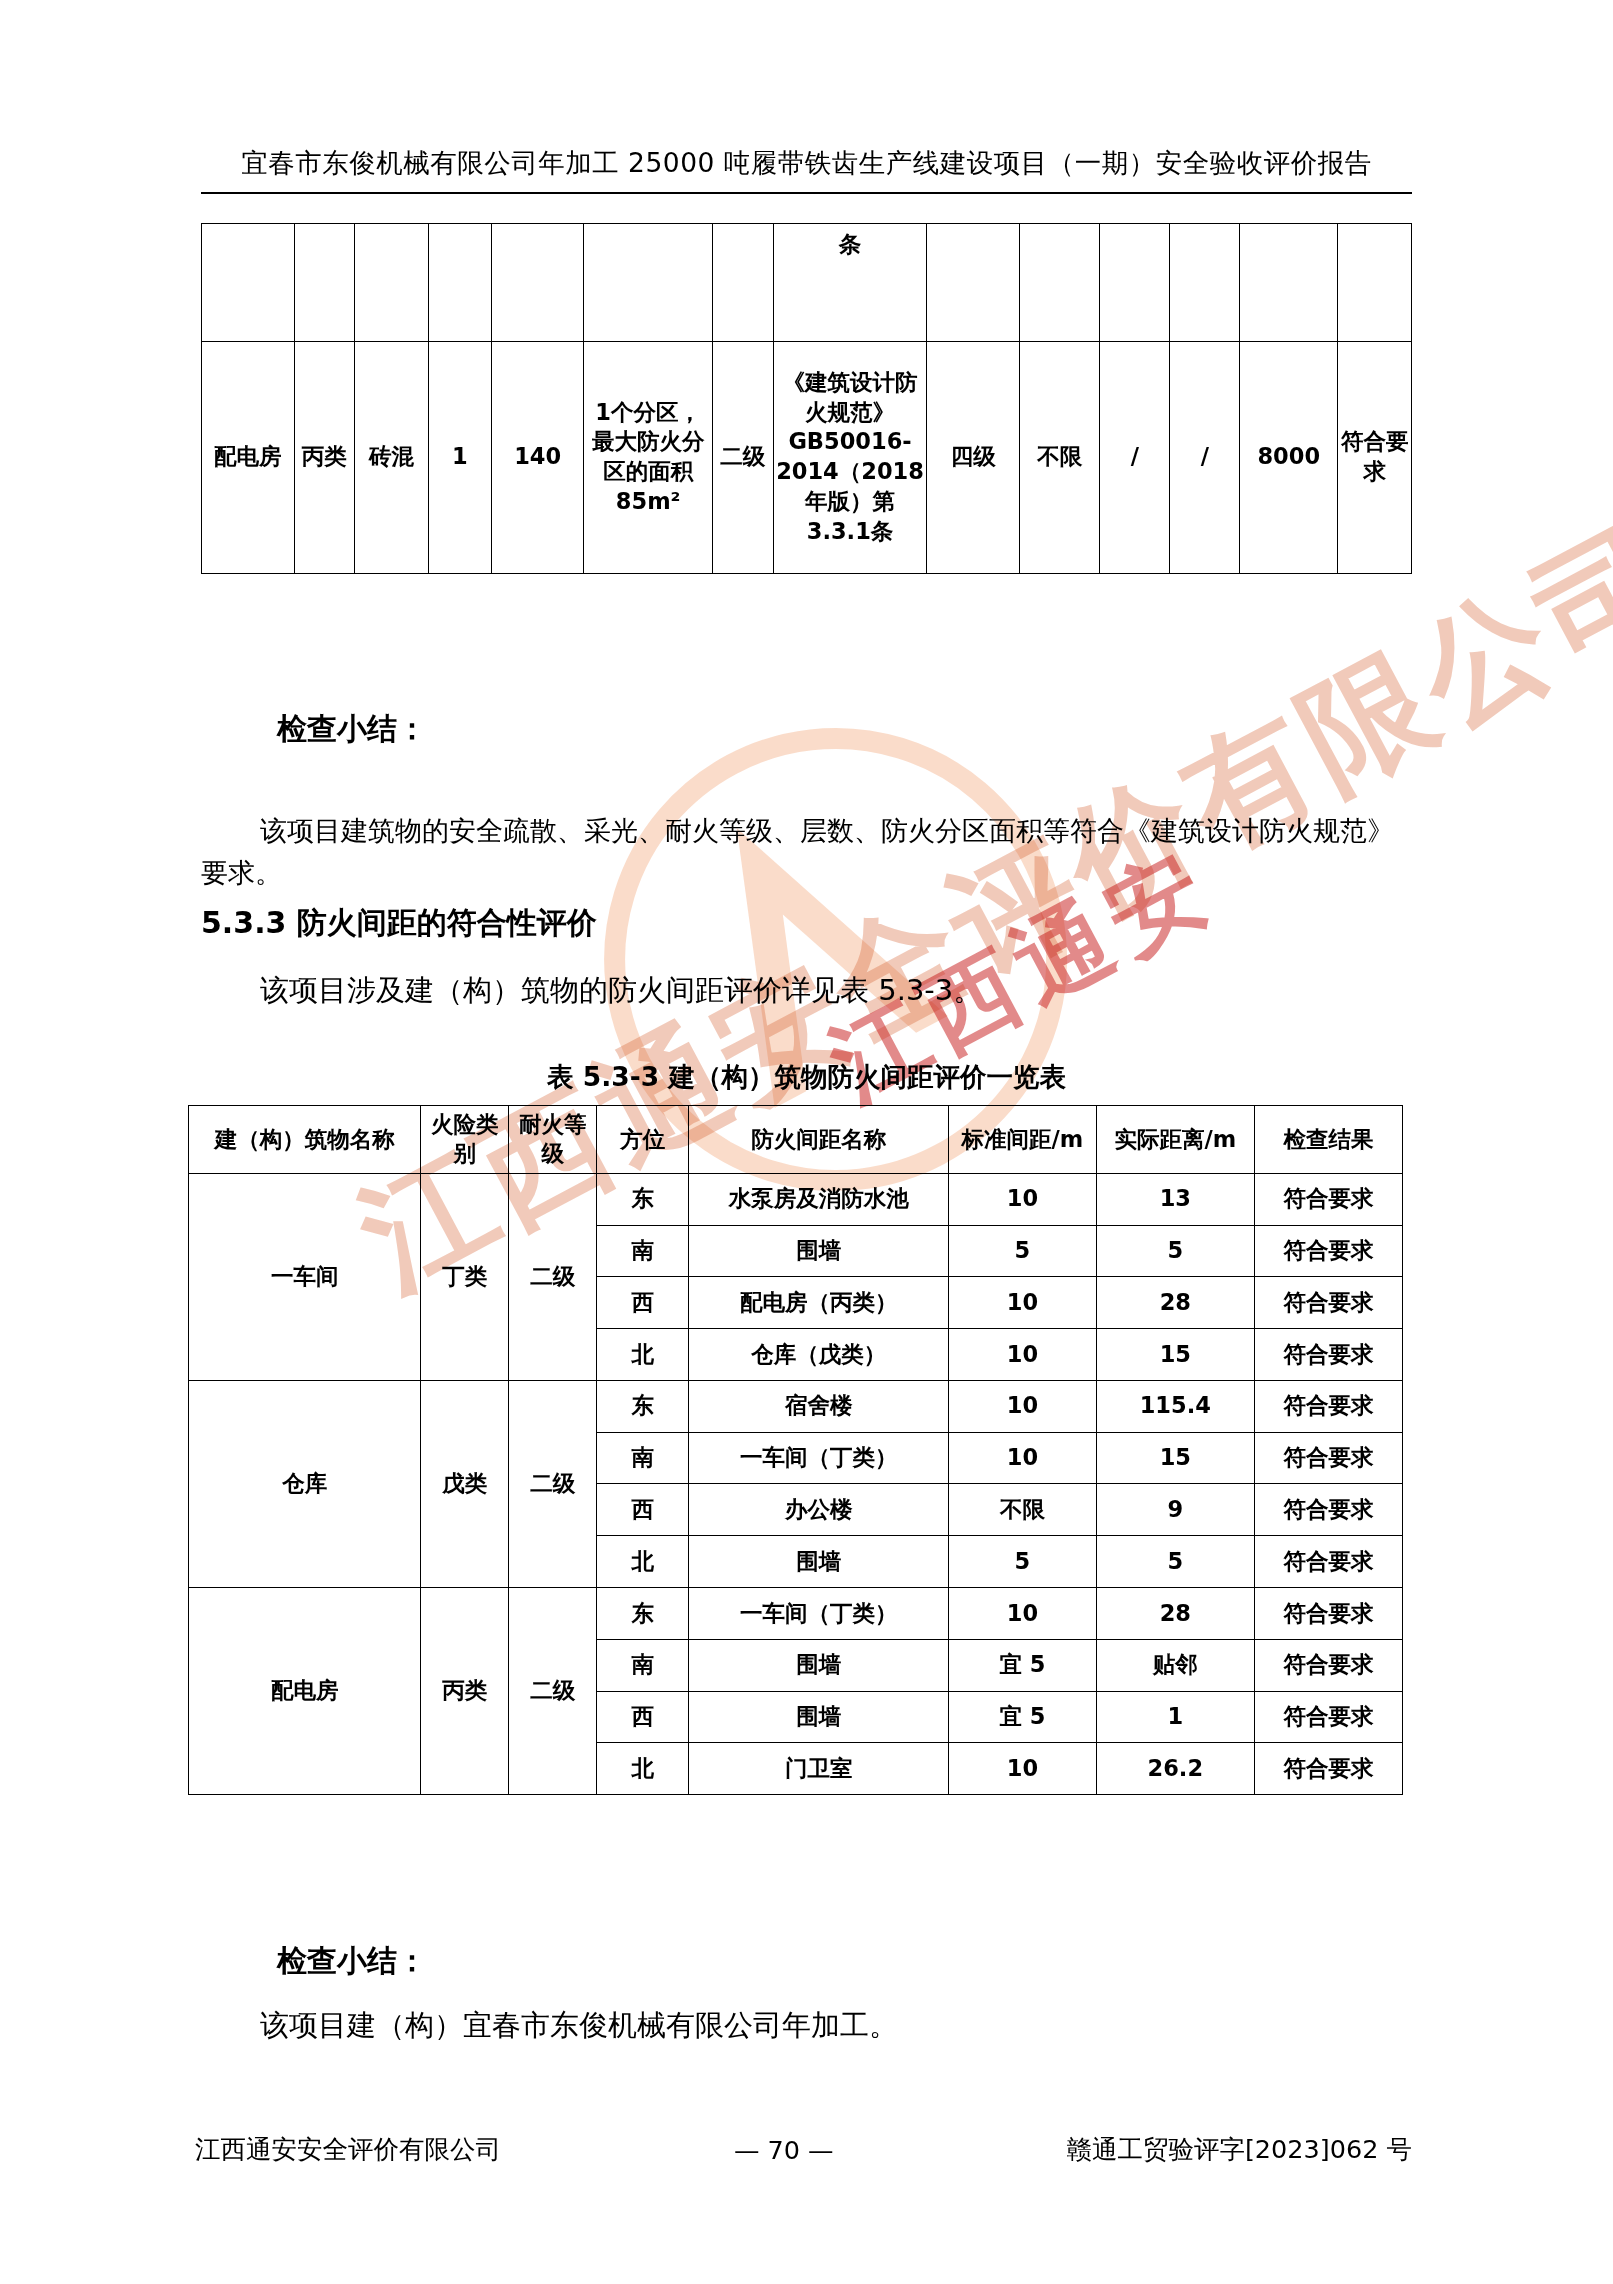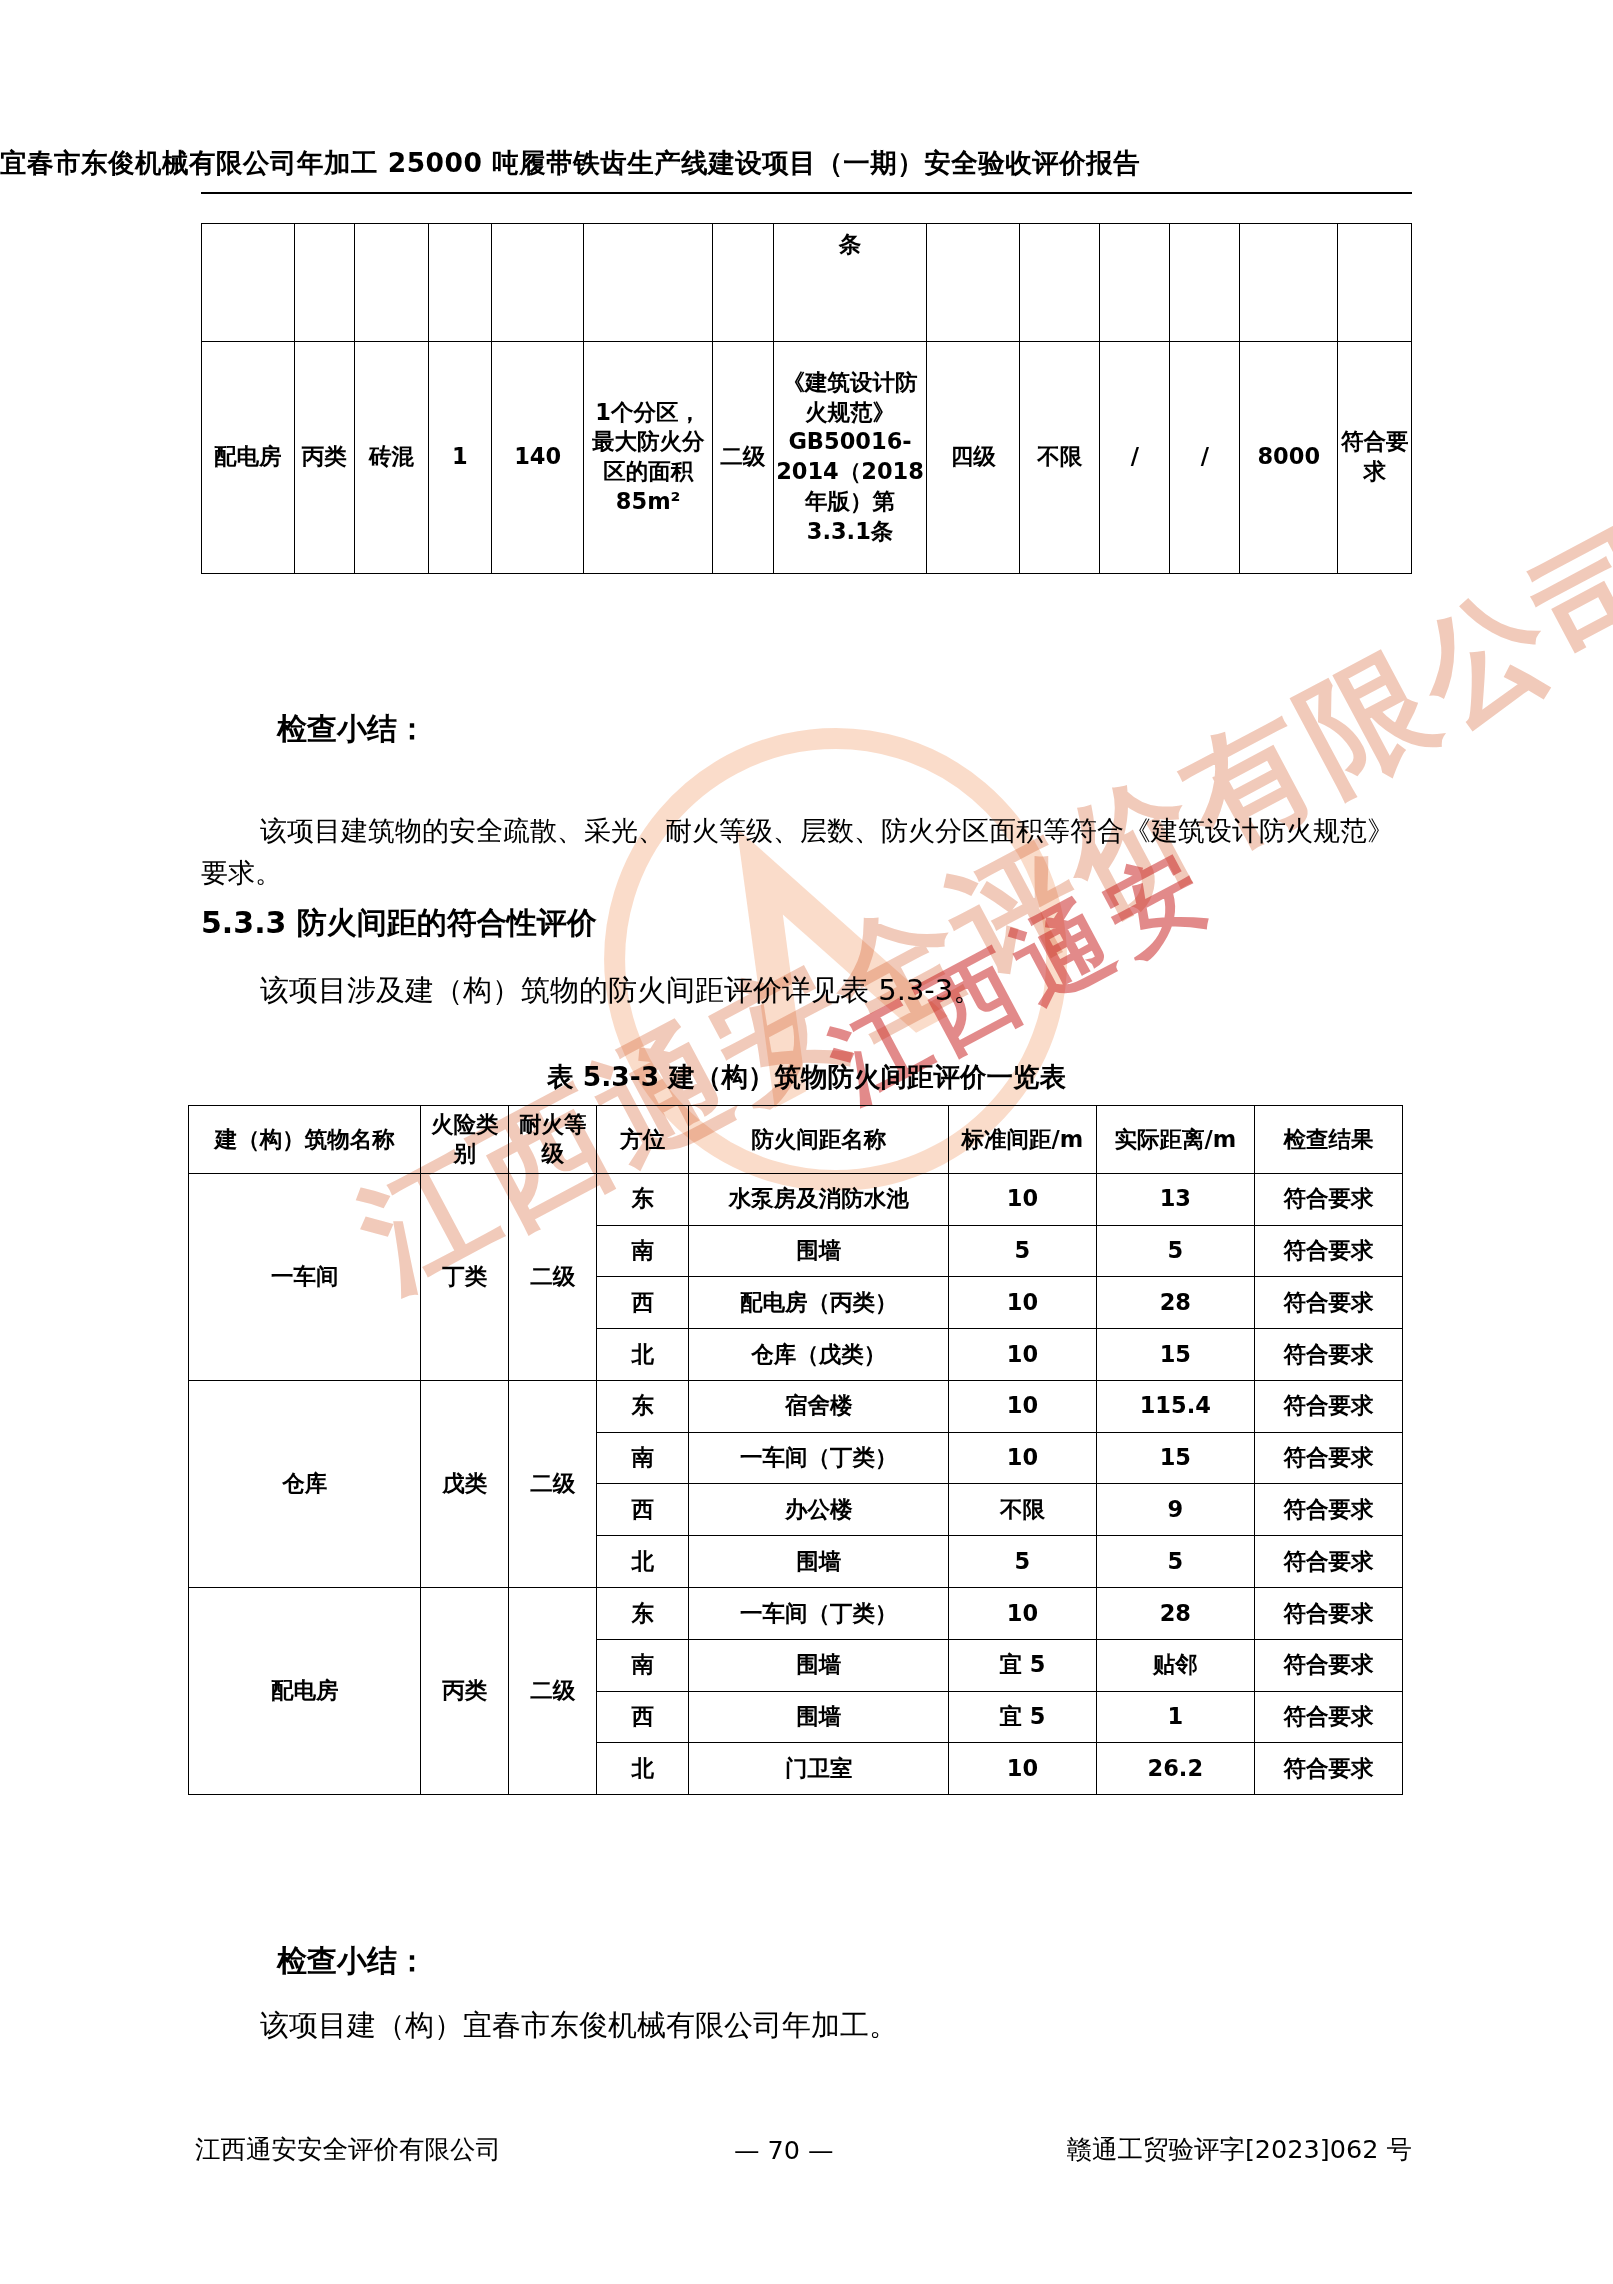--- a/index.html
+++ b/index.html
@@ -90,24 +90,24 @@
     color: rgba(200, 30, 30, 0.52);
     letter-spacing: 9.8px;
     white-space: nowrap;
   }
 
   
   .doc-header {
     position: absolute;
     left: 0; right: 0;
     top: 145px;
-    text-align: left;
+    text-align: center;
     font-size: 26.5px;
     font-family: "DejaVu Sans", "Liberation Sans", sans-serif;
-    font-weight: bold;
+    font-weight: normal;
     letter-spacing: 0.5px;
     z-index: 10;
   }
   .header-rule {
     position: absolute;
     left: 201px;
     right: 201px;
     top: 192px;
     border-bottom: 2px solid #000;
     z-index: 10;

